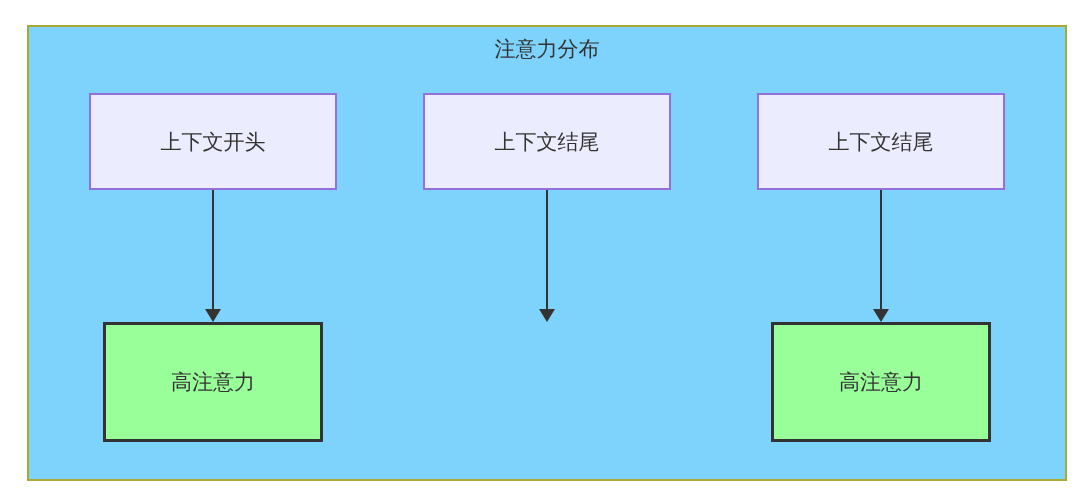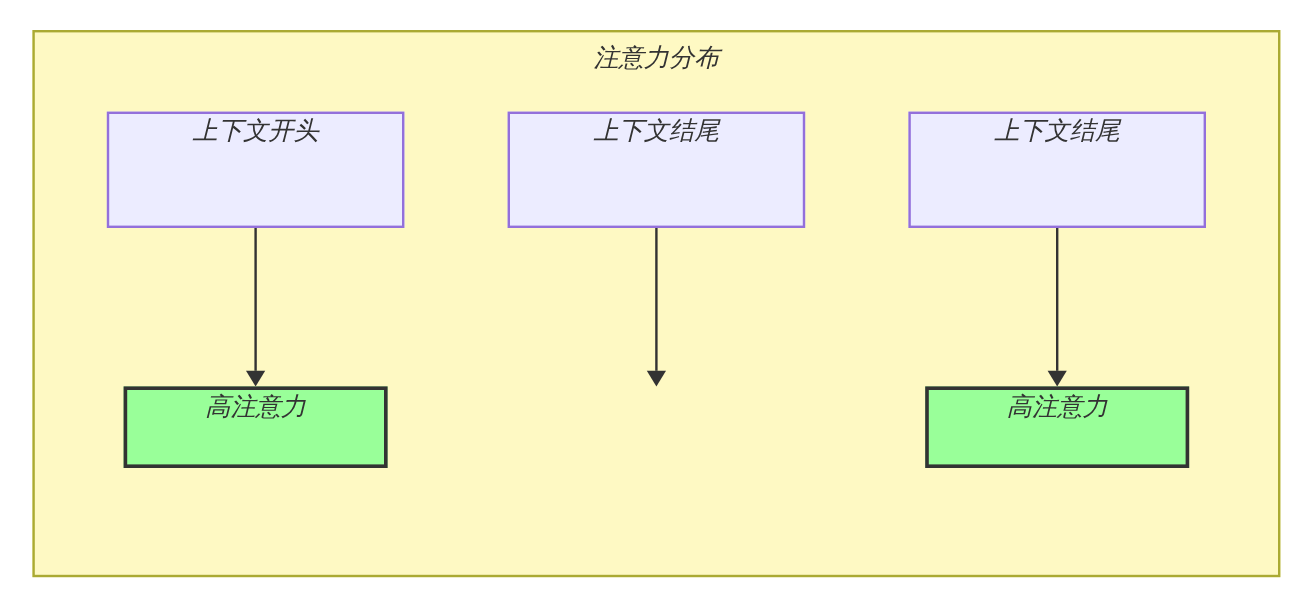--- a/index.html
+++ b/index.html
@@ -37,20 +37,21 @@
     gap: 86px;
   }
   .column {
     width: 248px;
     display: flex;
     flex-direction: column;
     align-items: center;
   }
   .node {
     display: flex;
+    align-items: center;
     justify-content: center;
     box-sizing: border-box;
     font-size: 21px;
     color: #333333;
     text-align: center;
   }
   .node-source {
     width: 248px;
     height: 97px;
     background: #ececff;
@@ -69,30 +70,30 @@
   }
   .edge-head {
     width: 0;
     height: 0;
     border-left: 8px solid transparent;
     border-right: 8px solid transparent;
     border-top: 13px solid #333333;
   }
   .node-target {
     width: 220px;
-    height: 68px;
+    height: 120px;
     border: 3px solid #333333;
   }
   .fill-high { background: #99ff99; }
   .fill-low  { background: #ff9999; }
 </style>
 </head>
 <body>
 
-<div class="cluster" style="background-color: #fef9c3; border-color: rgb(170, 170, 51); font-style: italic;">
+<div class="cluster" style="background-color: #7dd3fc; border-color: rgb(170, 170, 51);">
 
   <div class="cluster-title">注意力分布</div>
 
   <div class="row">
 
     <div class="column">
       <div class="node node-source" style="background-color: rgb(236, 236, 255); border-color: rgb(147, 112, 219);">
         <span>上下文开头</span>
       </div>
       <div class="edge">

